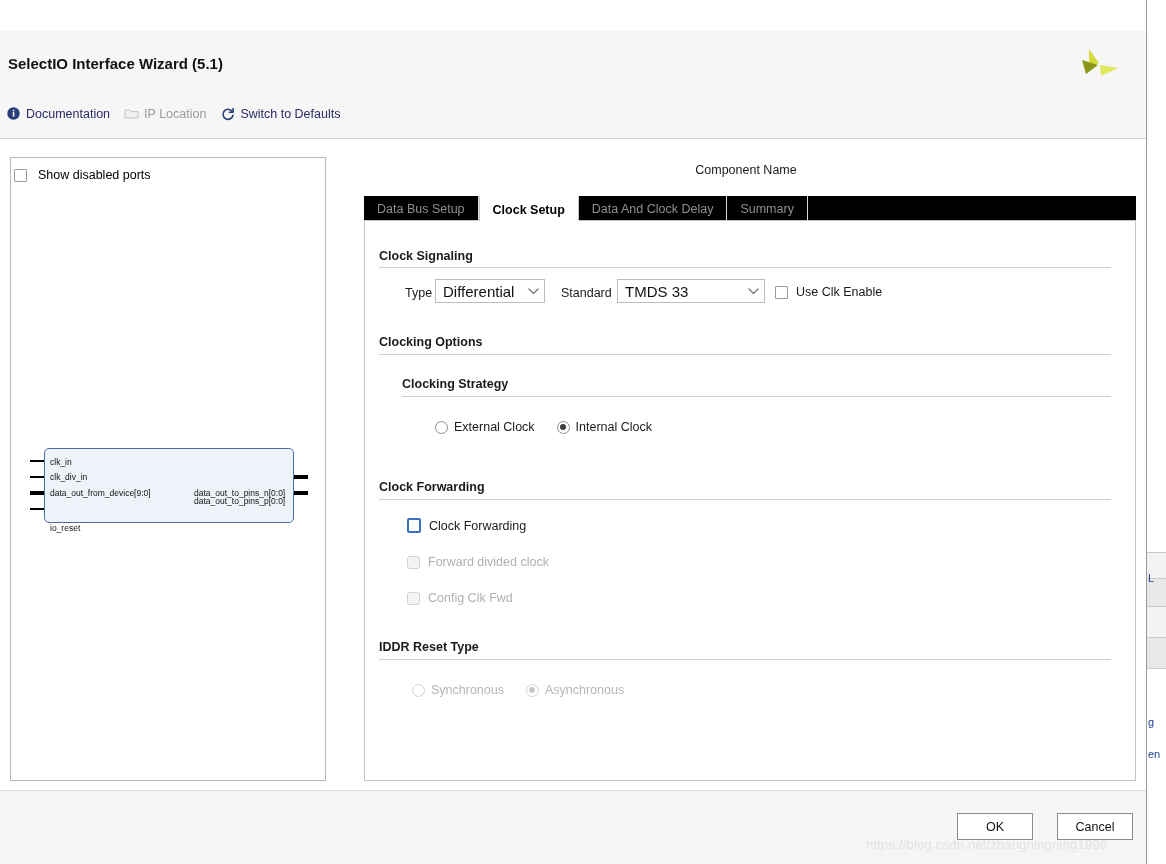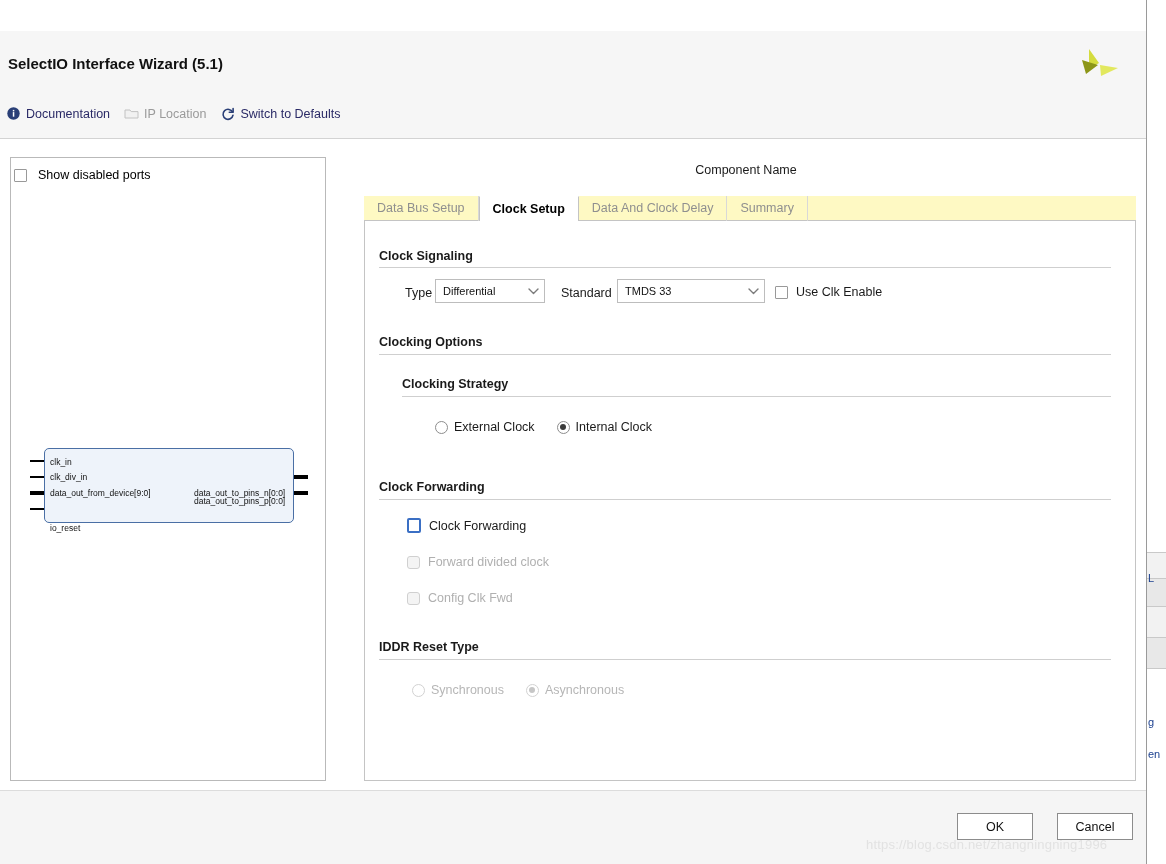--- a/index.html
+++ b/index.html
@@ -176,25 +176,25 @@
     right: 4px; top: 3px;
     width: 16px; height: 16px;
     display: flex; align-items: center; justify-content: center;
   }
 
   
   .tabstrip {
     position: absolute;
     left: 364px; top: 196px;
     width: 772px; height: 25px;
-    background: #fef9c3;
+    background: #000000;
     border-bottom: 1px solid #c4c4c4;
     box-sizing: border-box;
     display: flex;
-    align-items: center;
+    align-items: flex-start;
   }
   .tab {
     height: 25px;
     padding: 0 13px;
     display: flex; align-items: center;
     font-size: 12.5px;
     color: #8f8f8f;
     box-sizing: border-box;
     border-right: 1px solid #d8d8d8;
     cursor: default;
@@ -242,21 +242,21 @@
     color: #1a1a1a;
     white-space: nowrap;
   }
   .combo {
     position: absolute;
     height: 24px;
     border: 1px solid #bdbdbd;
     background: #ffffff;
     box-sizing: border-box;
     display: flex; align-items: center;
-    font-size: 11px;
+    font-size: 15px;
     color: #111;
     cursor: default;
   }
   .combo .cval { padding-left: 7px; flex: 1; }
   .combo .carrow {
     width: 22px; display: flex; align-items: center; justify-content: center;
   }
 
   .chkrow {
     position: absolute;

